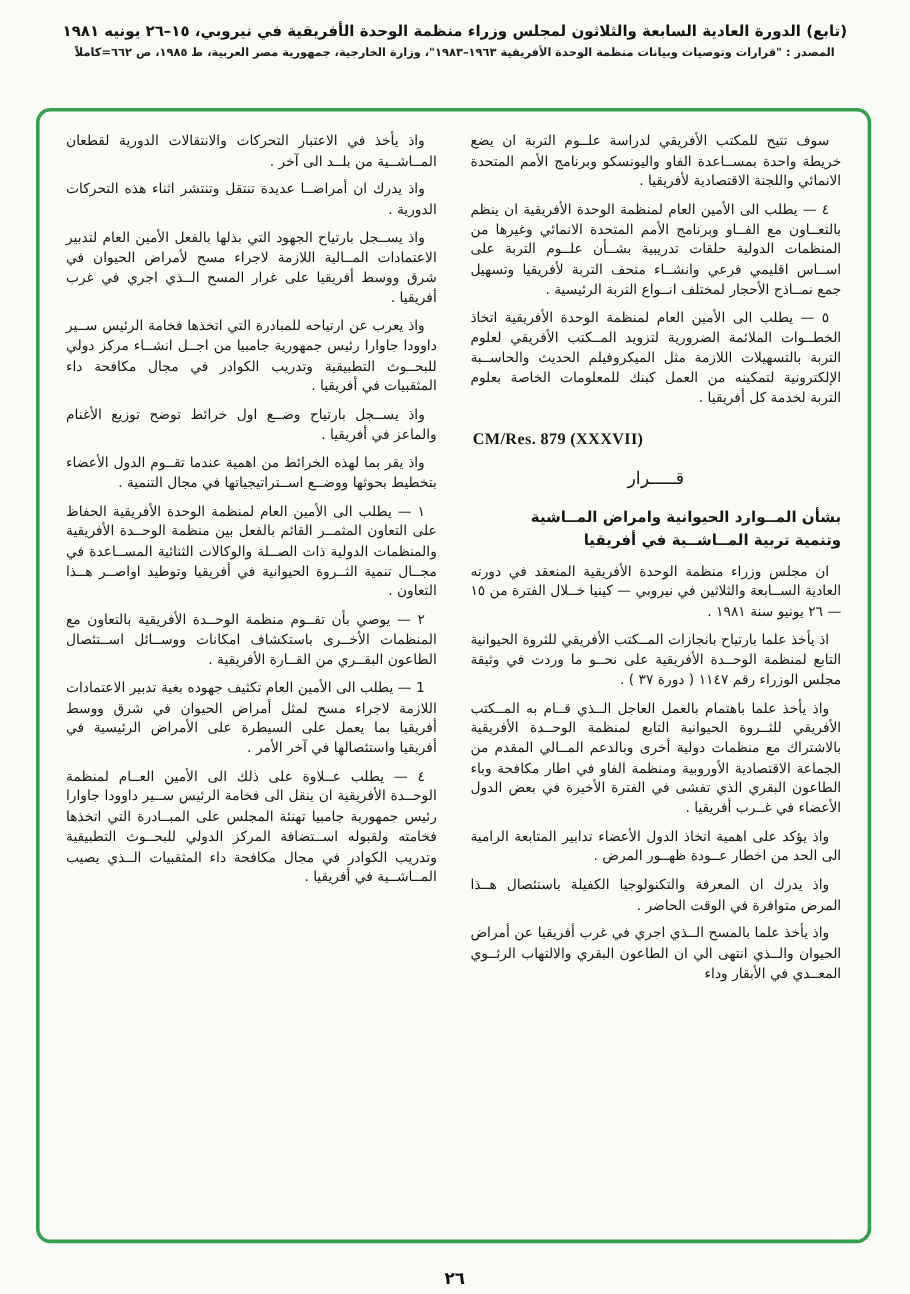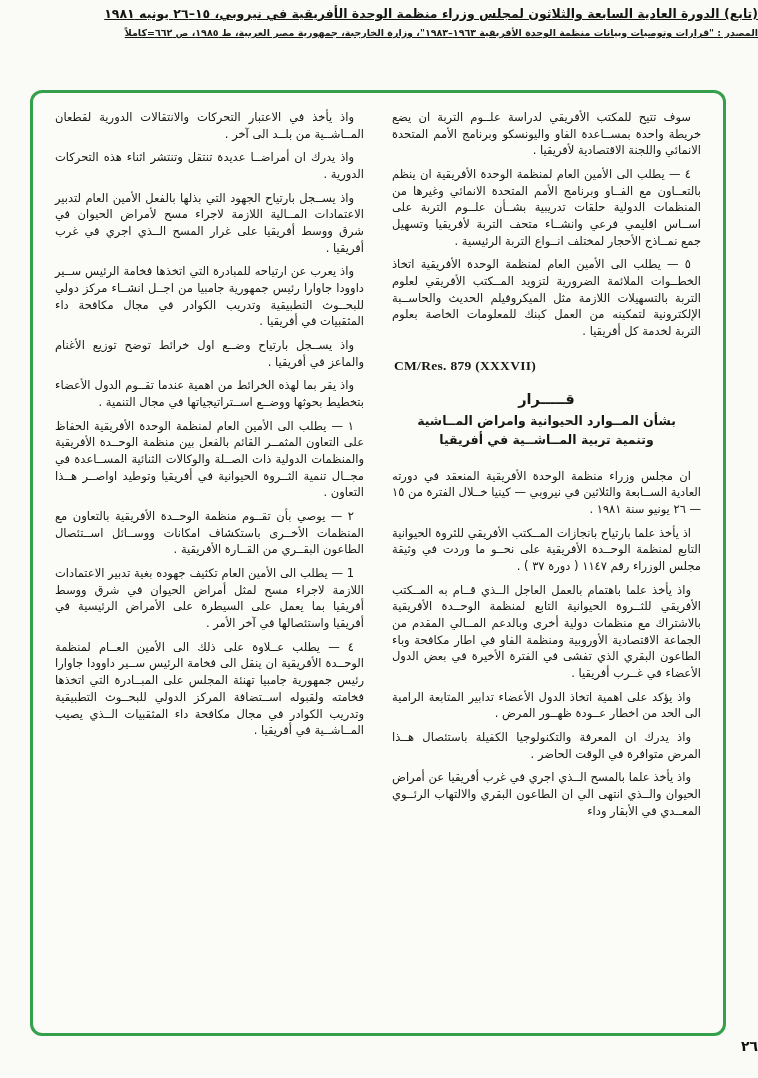--- a/index.html
+++ b/index.html
@@ -9,24 +9,23 @@
   body {
     width: 758px;
     height: 1078px;
     background: #fafaf6;
     color: #141414;
     font-family: "DejaVu Sans", "Liberation Sans", sans-serif;
     position: relative;
     overflow: hidden;
   }
   .page-header {
-    text-align: right;
-    padding-top: 6px;
+    text-align: center;
+    padding-top: 18px;
     direction: rtl;
-    text-decoration: underline;
   }
   .header-line1 {
     font-size: 12.5px;
     font-weight: bold;
     letter-spacing: 0.2px;
   }
   .header-line2 {
     font-size: 9.5px;
     font-weight: bold;
     margin-top: 6px;
@@ -67,39 +66,39 @@
     direction: ltr;
     text-align: left;
     font-family: "Liberation Serif", "DejaVu Serif", serif;
     font-weight: bold;
     font-size: 13.5px;
     margin: 16px 0 14px 2px;
     letter-spacing: 0.3px;
   }
   .res-title {
     text-align: center;
-    font-weight: bold;
+    font-weight: normal;
     font-size: 14.5px;
-    margin: 2px 0 2px 0;
+    margin: 2px 0 12px 0;
   }
   .res-sub {
-    text-align: center;
+    text-align: right;
     font-weight: bold;
     font-size: 12.5px;
     margin: 1px 0;
   }
   .res-sub.last {
-    margin-bottom: 18px;
+    margin-bottom: 8px;
   }
   .page-number {
     position: absolute;
-    bottom: 24px;
+    bottom: 4px;
     left: 0;
     width: 100%;
-    text-align: right;
+    text-align: center;
     font-weight: bold;
     font-size: 14px;
     color: #111;
   }
 </style>
 </head>
 <body>
 
 <div class="page-header">
   <div class="header-line1">(تابع) الدورة العادية السابعة والثلاثون لمجلس وزراء منظمة الوحدة الأفريقية في نيروبي، ١٥–٢٦ يونيه ١٩٨١</div>

